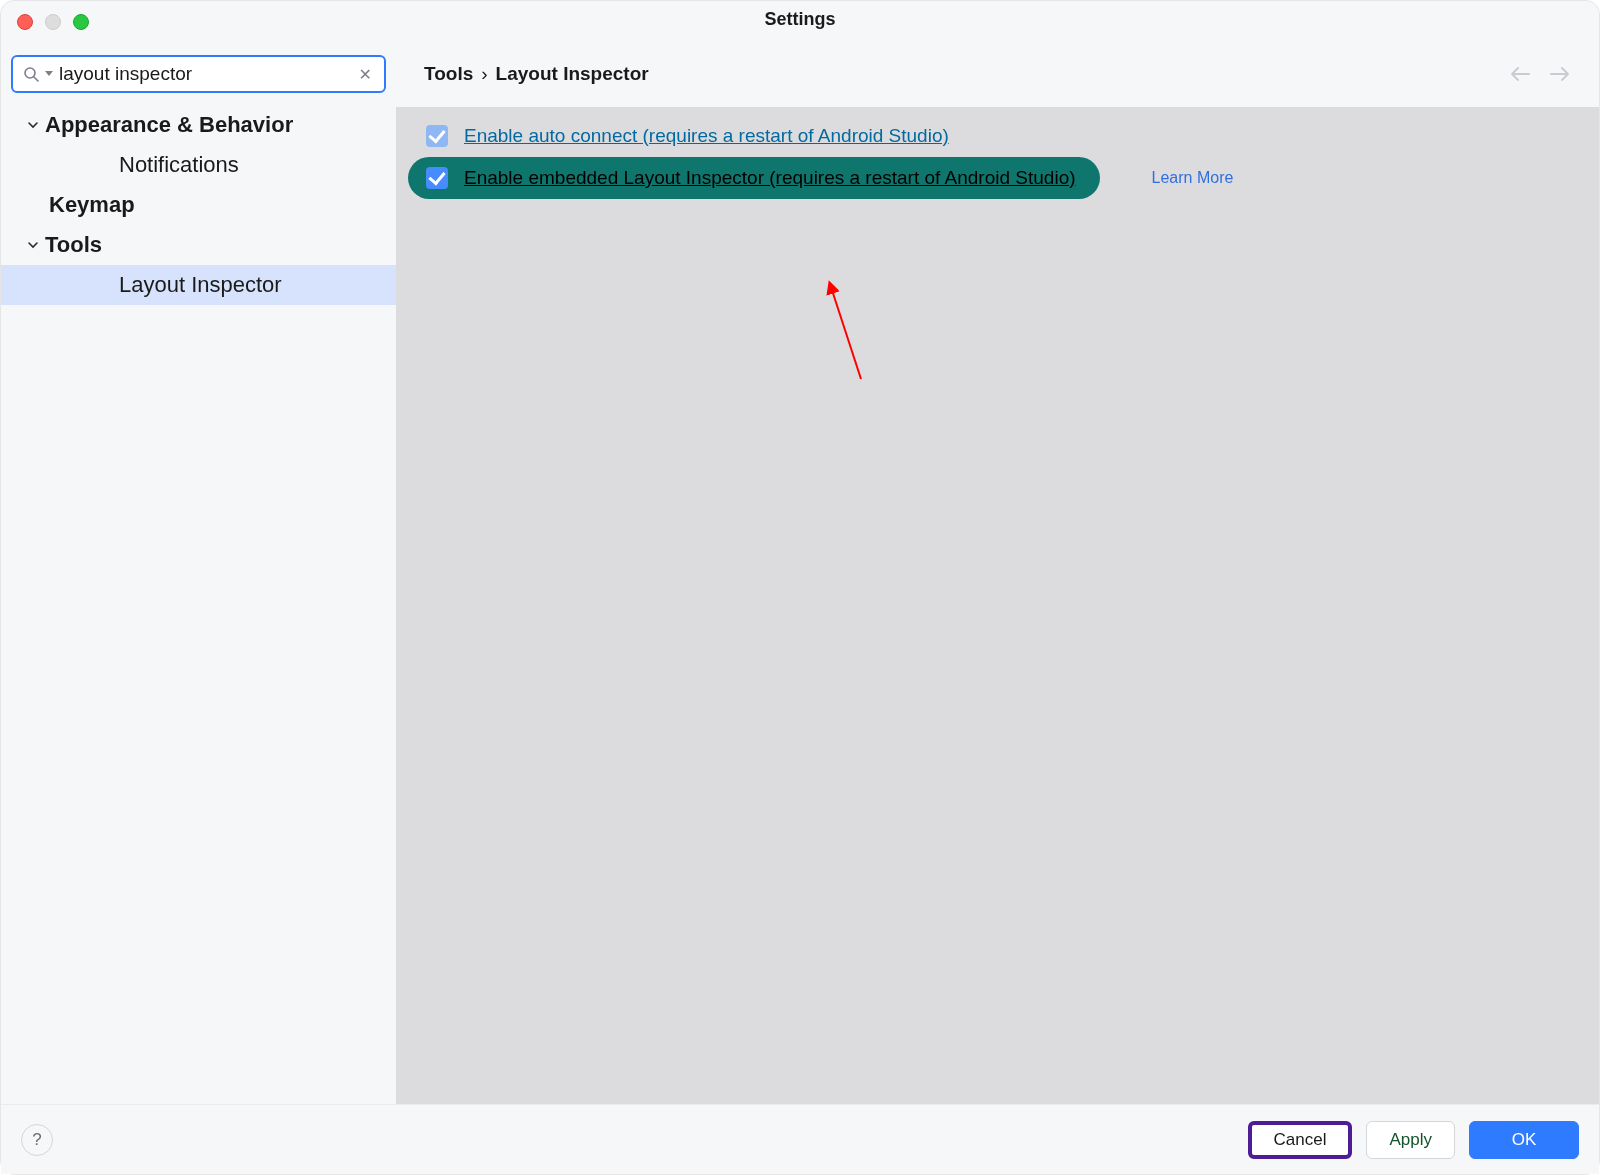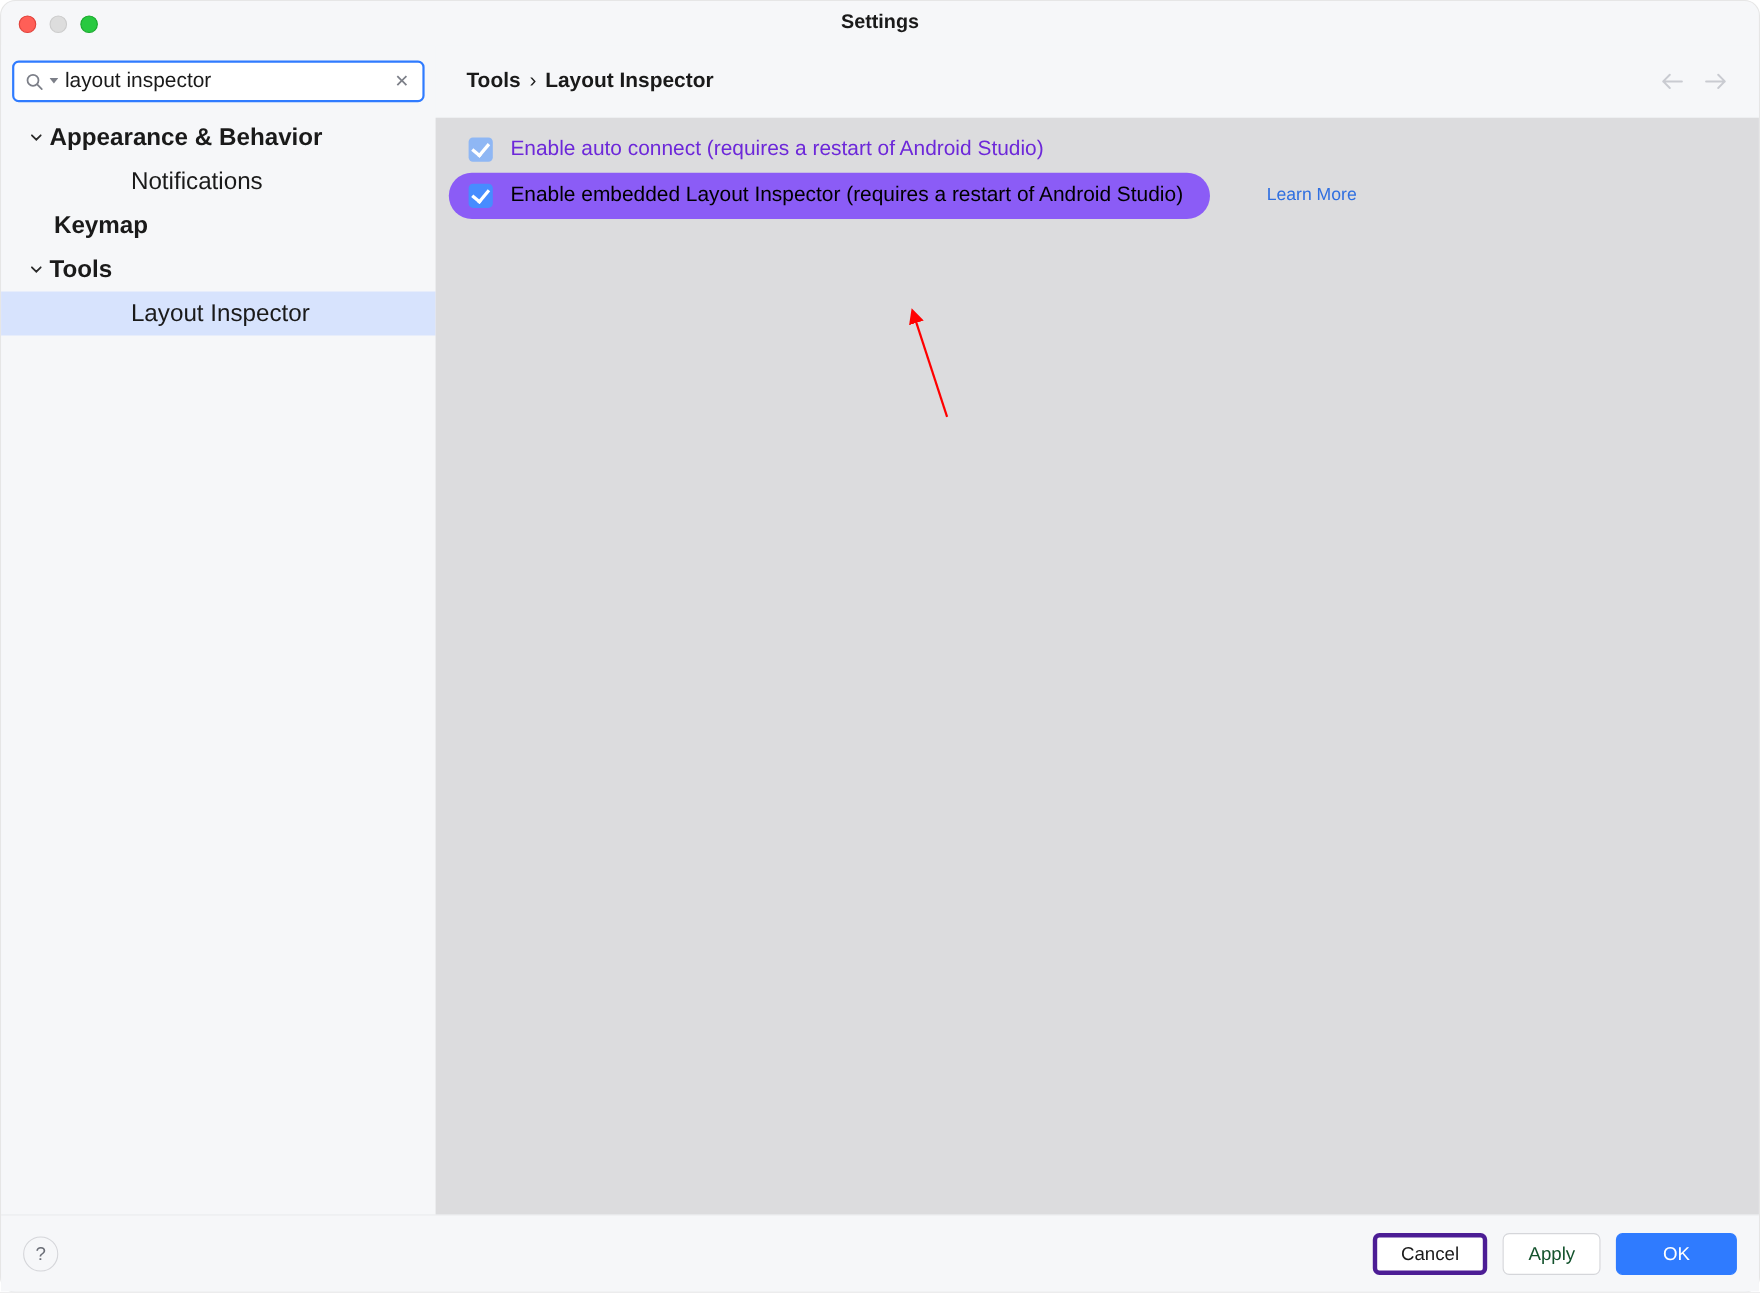--- a/index.html
+++ b/index.html
@@ -42,26 +42,26 @@
 
 .content-header { height: 66px; background: #f6f7f9; border-bottom: 1px solid #f6f7f9; display: flex; align-items: center; padding: 0 28px 0 28px; }
 .breadcrumb { font-size: 19px; color: #1a1a1a; font-weight: 700; display: flex; align-items: center; gap: 8px; }
 .breadcrumb .sep { color: #1a1a1a; font-weight: 400; }
 .header-nav { margin-left: auto; display: flex; gap: 18px; color: #c9cbd1; }
 .header-nav svg { display: block; }
 
 
 .content-pane { flex: 1; background: #dcdcde; position: relative; overflow: hidden; }
 .opt-row { display: flex; align-items: center; height: 42px; padding-left: 30px; gap: 16px; font-size: 19px; color: #000; }
-.opt-row.disabled { color: #6d28d9; }
+.opt-row.disabled { color: #0369a1; text-decoration: underline; }
 .opt-row .cb { width: 22px; height: 22px; border-radius: 4px; position: relative; flex: none; }
 .opt-row .cb.checked { background: #478cff; }
 .opt-row.disabled .cb.checked { background: #8fb7f4; }
 .opt-row .cb.checked::after { content: ""; position: absolute; left: 5.5px; top: 2px; width: 7px; height: 12px; border: solid #fff; border-width: 0 3px 3px 0; transform: rotate(40deg); }
-.highlight-wrap { position: relative; background: #8b5cf6; border-radius: 24px; margin: 0 20px 0 12px; padding: 0; display: inline-flex; align-items: flex-end; }
+.highlight-wrap { position: relative; background: #0f766e; border-radius: 24px; margin: 0 20px 0 12px; padding: 0; display: inline-flex; align-items: flex-end; text-decoration: underline; }
 .highlight-wrap .opt-row { padding-left: 18px; padding-right: 24px; }
 .learn-more { color: #2f6fe0; font-size: 16px; margin-left: 32px; cursor: pointer; }
 .row-flex { display: flex; align-items: center; }
 
 
 .arrow-svg { position: absolute; left: 425px; top: 162px; pointer-events: none; }
 
 
 .footer { height: 70px; background: #f6f7f9; border-top: 1px solid #eaebed; display: flex; align-items: center; padding: 0 20px; gap: 14px; }
 .help-btn { width: 32px; height: 32px; border-radius: 50%; border: 1px solid #d5d6da; background: #f6f7f9; color: #6a6d76; display: flex; align-items: center; justify-content: center; font-size: 17px; cursor: pointer; }

